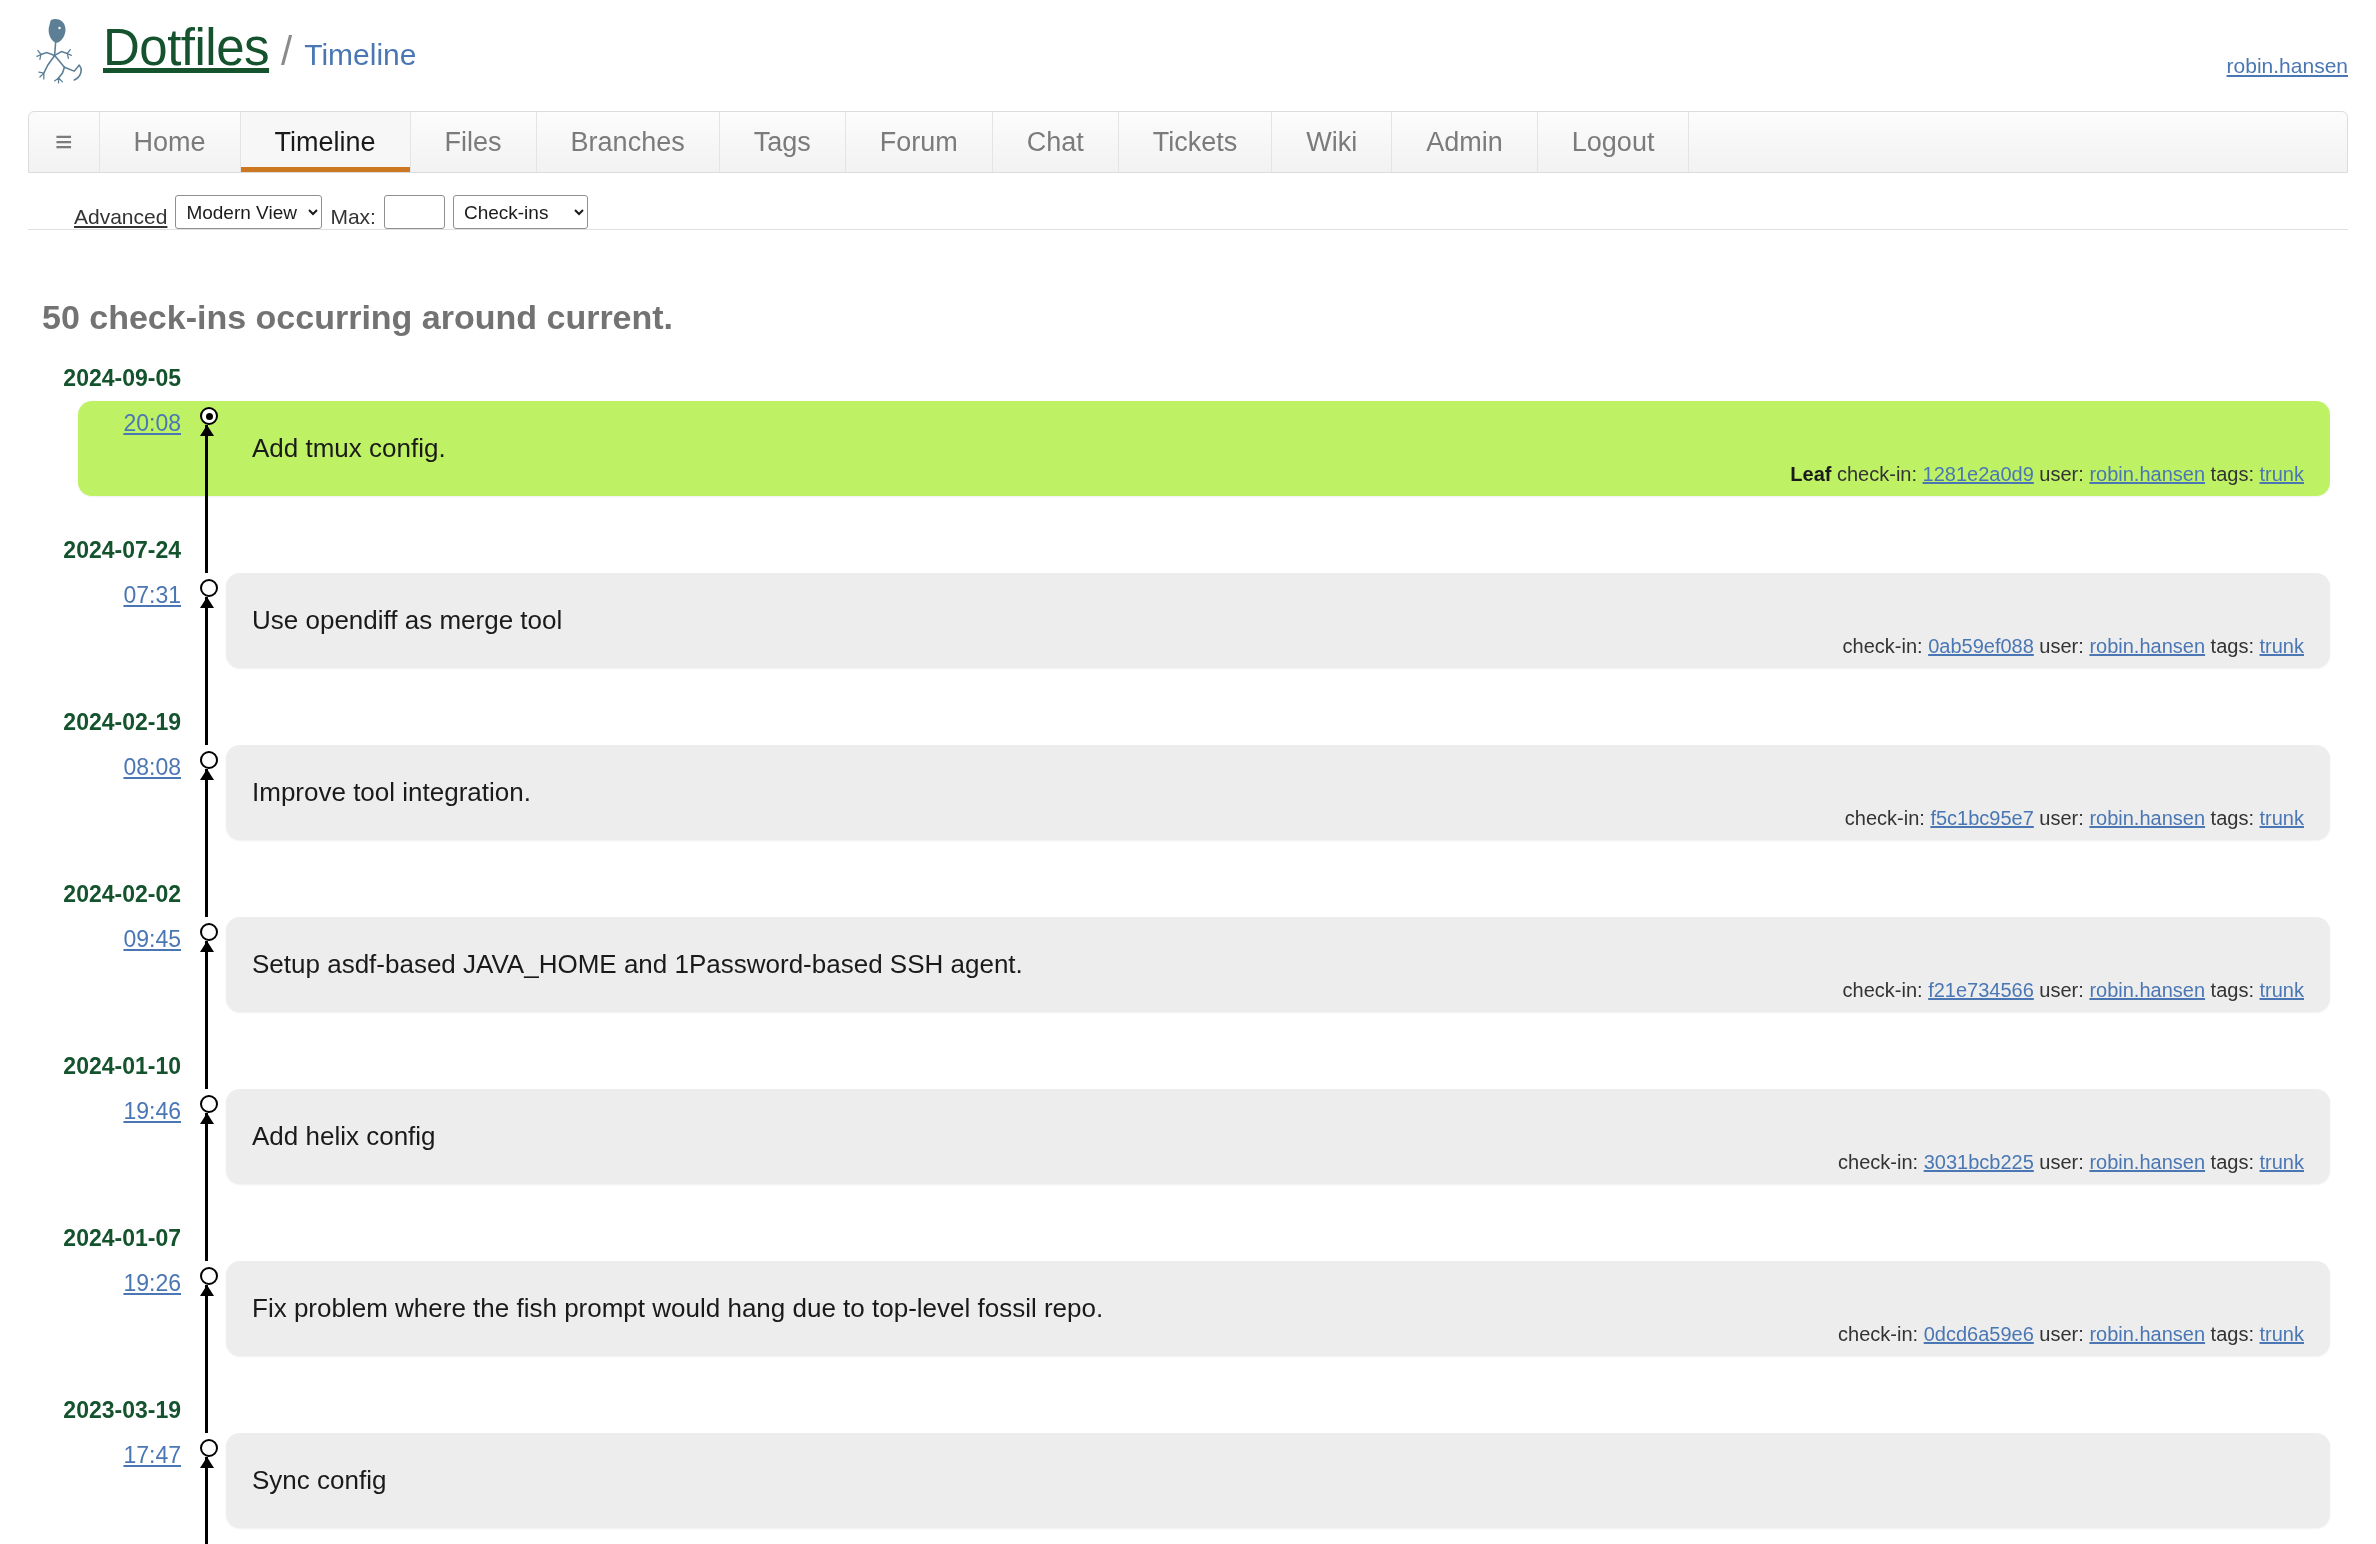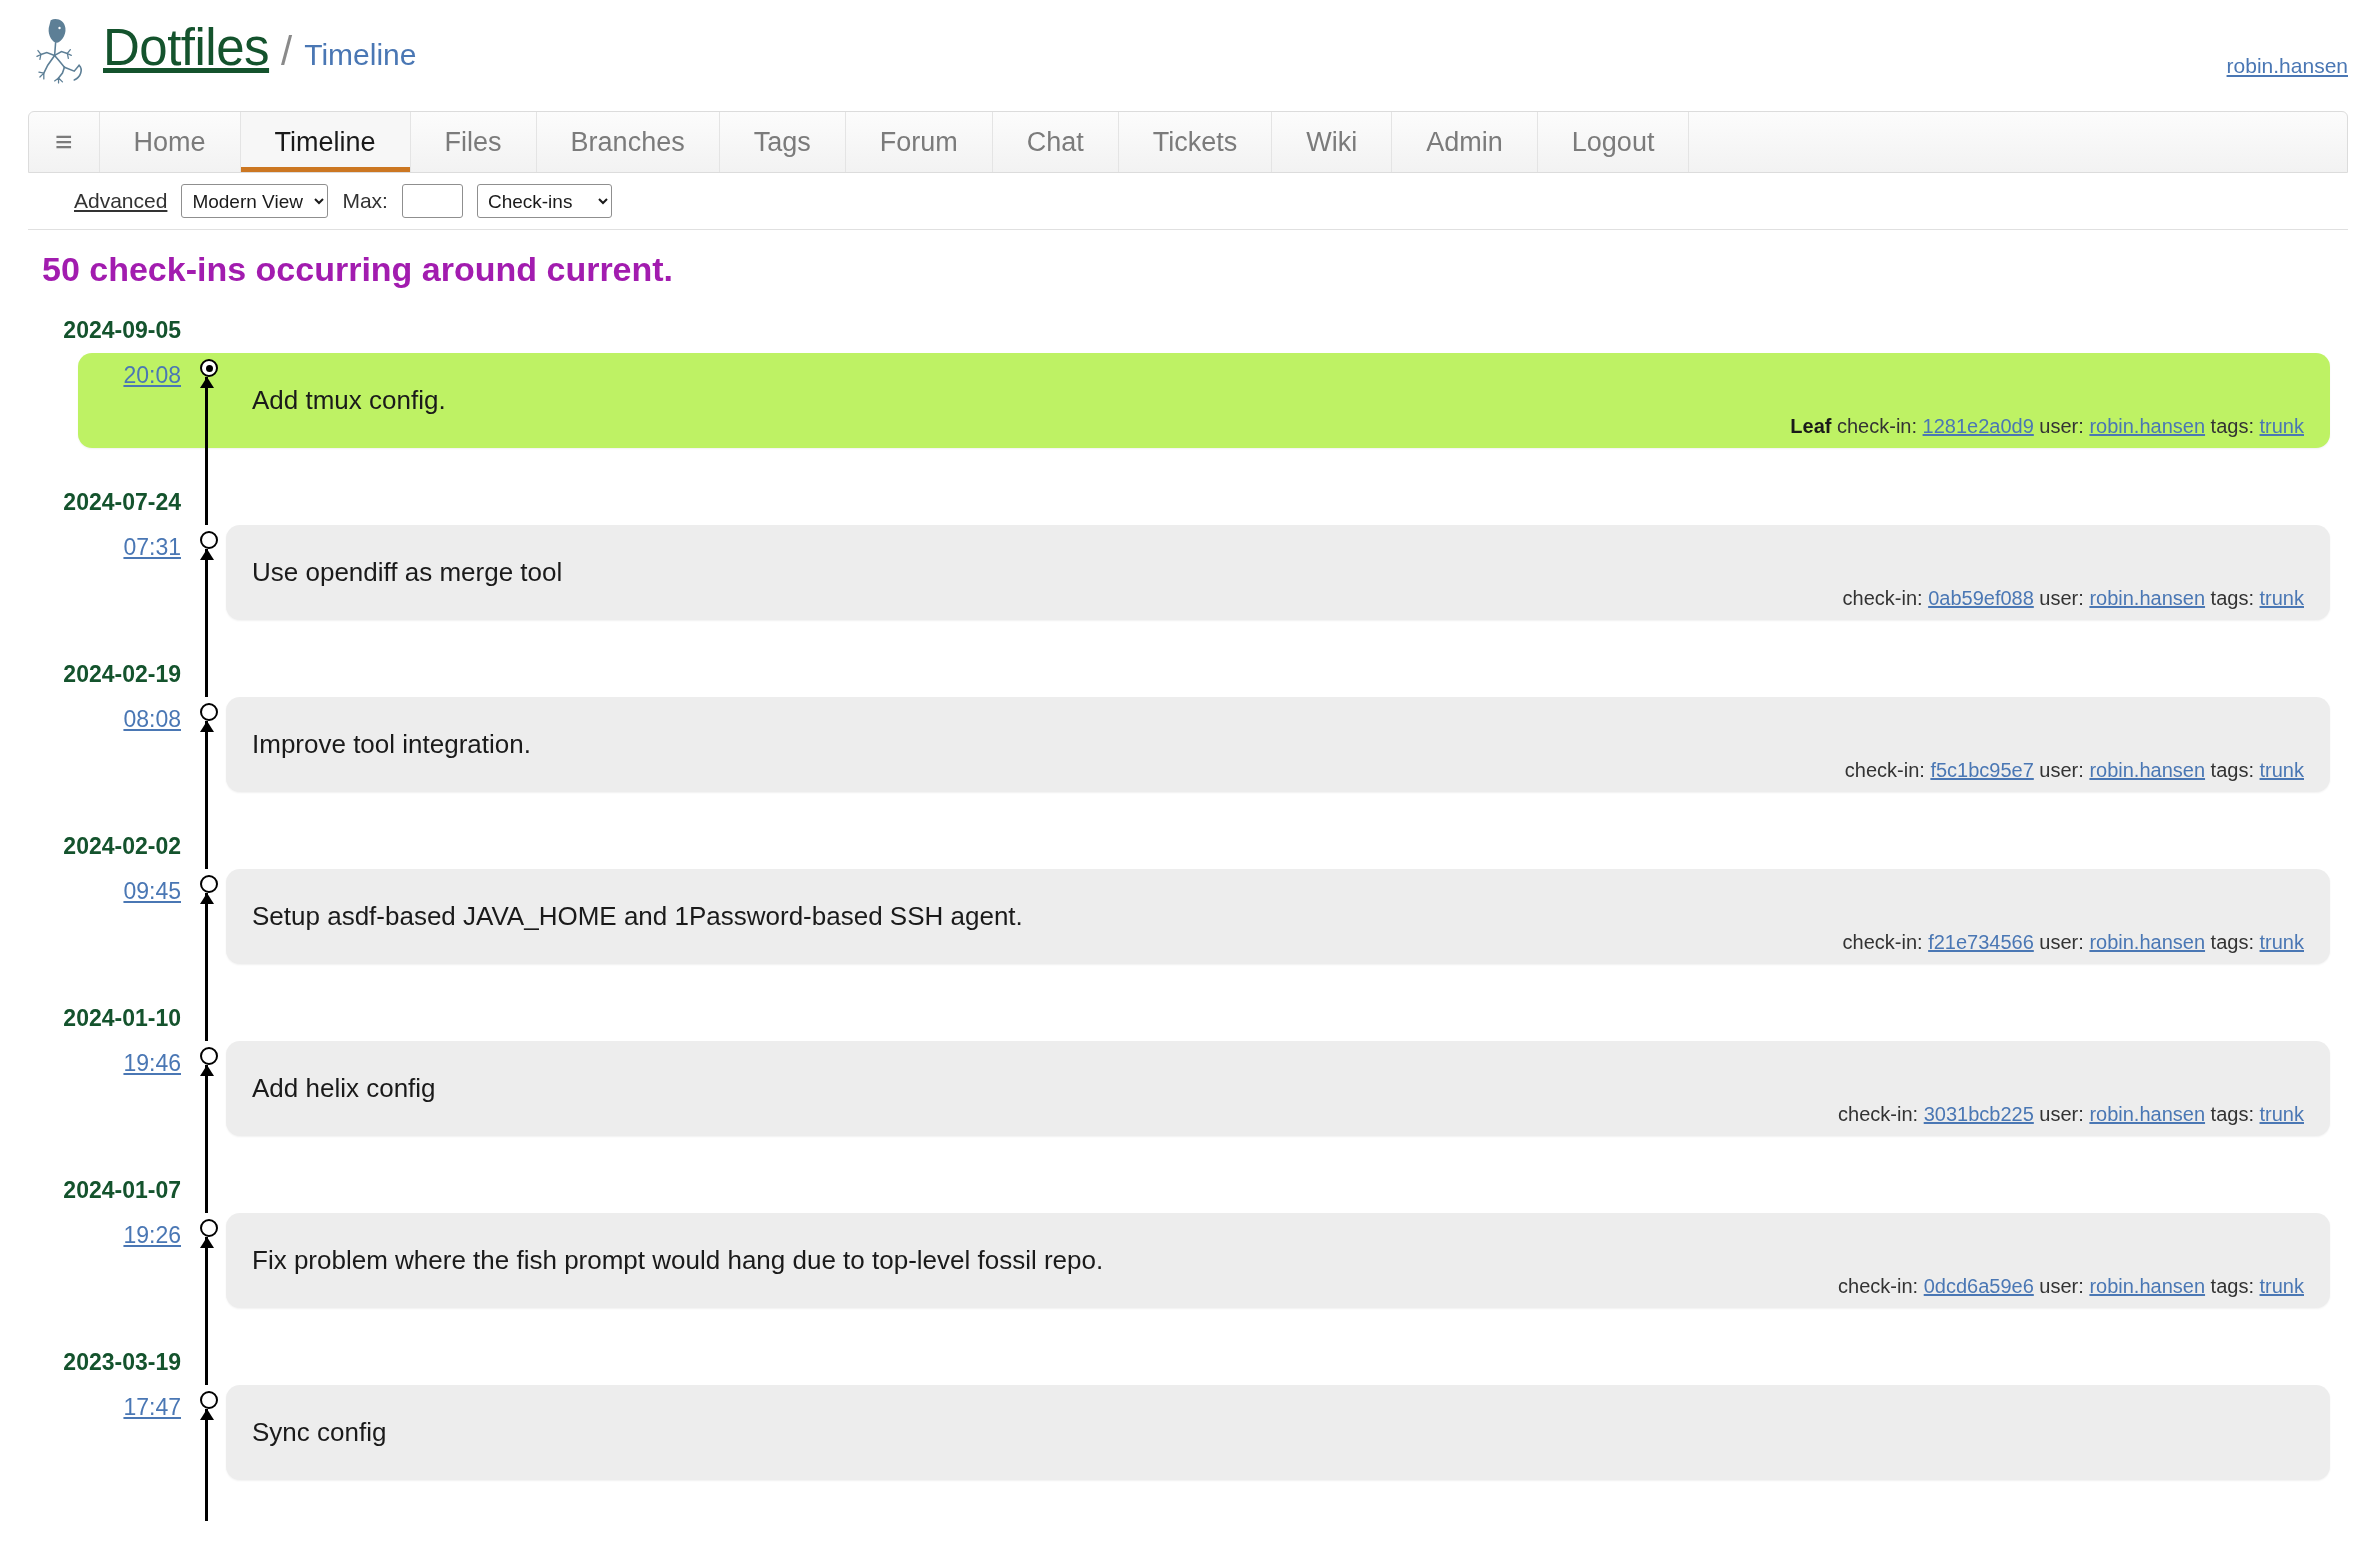--- a/index.html
+++ b/index.html
@@ -99,22 +99,22 @@
     height: 5px;
     background: #cc7722;
   }
   .menu-spacer { flex: 1 1 auto; border-right: none; }
 
   
   .submenu {
     margin: 0 28px;
     height: 57px;
     display: flex;
-    align-items: center;
-    gap: 14px;
+    align-items: flex-end;
+    gap: 8px;
     padding-left: 46px;
     border-bottom: 1px solid #e0e0e0;
   }
   .submenu-label {
     font-size: 21px;
     color: #333;
   }
   .sel {
     font-family: "Liberation Sans", sans-serif;
     font-size: 19px;
@@ -138,22 +138,22 @@
     font-family: "Liberation Sans", sans-serif;
   }
 
   
   .content {
     padding: 0 28px;
   }
   .page-heading {
     font-size: 34px;
     font-weight: bold;
-    color: #a21caf;
-    margin: 20px 0 28px 14px;
+    color: #737373;
+    margin: 68px 0 28px 14px;
   }
 
   
   .timeline {
     position: relative;
     margin-left: 14px;
   }
   .tl-daterow {
     height: 36px;
     position: relative;

